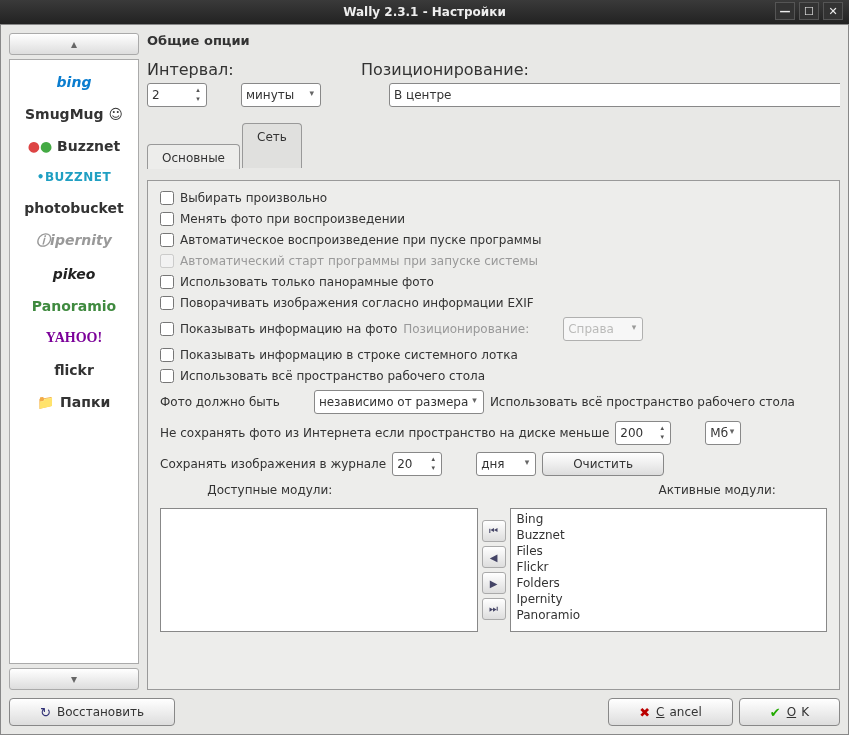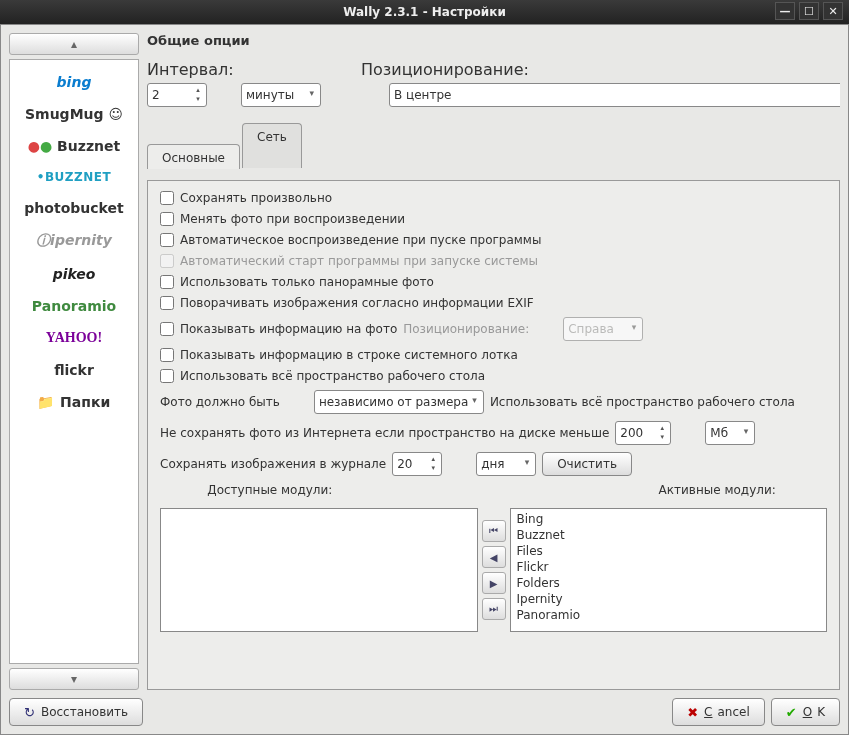--- a/index.html
+++ b/index.html
@@ -39,21 +39,21 @@
 .chk { display: flex; align-items: center; gap: 6px; }
 .chk input { width: 14px; height: 14px; }
 .disabled { color: #999; }
 .histlabel { font-size: 12px; }
 .modules { display: flex; gap: 4px; margin-top: 4px; }
 .listbox { flex: 1; border: 1px solid #888; background: #fff; height: 124px; overflow-y: scroll; padding: 2px; }
 .listbox .item { padding: 1px 4px; font-size: 12px; }
 .movebtns { display: flex; flex-direction: column; gap: 4px; justify-content: center; }
 .movebtn { width: 24px; height: 22px; border: 1px solid #aaa; background: linear-gradient(#fff,#ddd); border-radius: 3px; display: flex; align-items: center; justify-content: center; font-size: 10px; color: #446; }
 .footer { display: flex; justify-content: space-between; margin-top: 8px; }
-.btn { height: 28px; padding: 0 14px; border: 1px solid #888; background: linear-gradient(#fff,#ddd); border-radius: 4px; display: flex; align-items: center; gap: 6px; font-size: 12px; }
+.btn { height: 28px; padding: 0 30px; border: 1px solid #888; background: linear-gradient(#fff,#ddd); border-radius: 4px; display: flex; align-items: center; gap: 6px; font-size: 12px; }
 .btn .ic { font-size: 13px; }
 .ic-restore { color:#337; }
 .ic-cancel { color:#b00; }
 .ic-ok { color:#2a0; }
 .modhdr { display:flex; gap:4px; }
 .modhdr div{ flex:1; text-align:center; font-size:12px;}
 </style>
 </head>
 <body>
 
@@ -112,21 +112,21 @@
         </div>
       </div>
 
       <div class="tabs">
         <div class="tab active">Основные</div>
         <div class="tab">Сеть</div>
       </div>
       <div class="tabpanel">
         <label class="chk">
             <input type="checkbox" style="">
-            <span>Сохранять произвольно</span>
+            <span>Выбирать произвольно</span>
           </label>
         <label class="chk">
             <input type="checkbox" style="">
             <span>Менять фото при воспроизведении</span>
           </label>
         <label class="chk">
             <input type="checkbox" style="">
             <span>Автоматическое воспроизведение при пуске программы</span>
           </label>
         <label class="chk disabled">
@@ -168,21 +168,21 @@
         </div>
         <div class="row">
           <span class="histlabel">Не сохранять фото из Интернета если пространство на диске меньше</span>
           <div class="control spin" style="width:56px">
               <span>200</span>
               <div class="spinbtns">
                 <div>▴</div>
                 <div>▾</div>
               </div>
             </div>
-          <div class="control select" style="width:50px">
+          <div class="control select" style="width:36px">
               <span>Мб</span>
             </div>
         </div>
         <div class="row">
           <span class="histlabel">Сохранять изображения в журнале</span>
           <div class="control spin" style="width:50px">
               <span>20</span>
               <div class="spinbtns">
                 <div>▴</div>
                 <div>▾</div>

